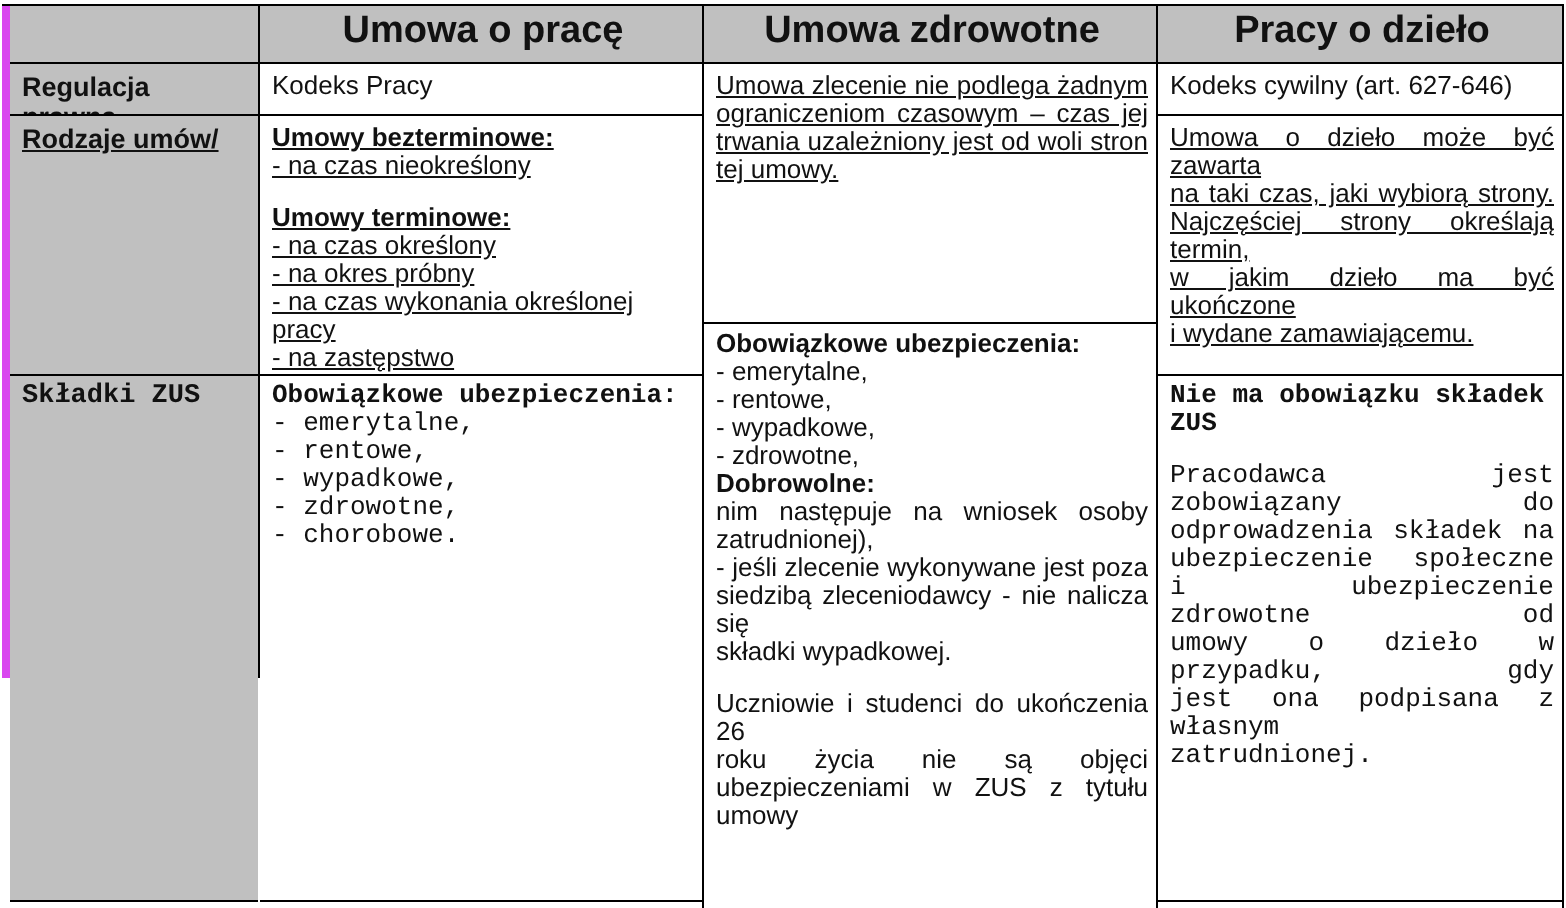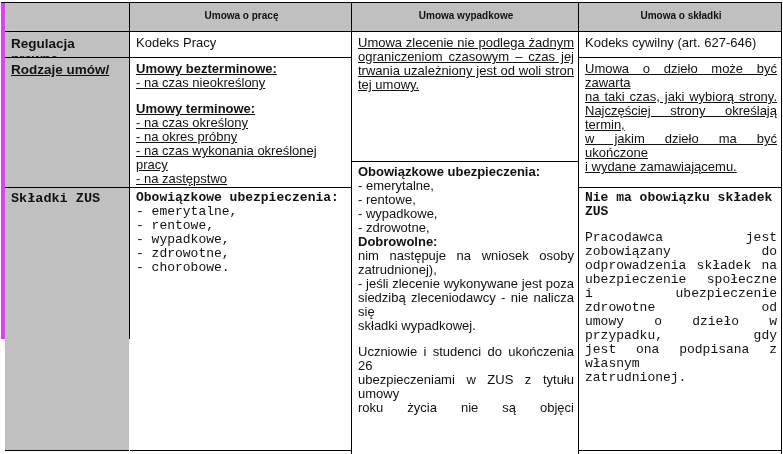--- a/index.html
+++ b/index.html
@@ -12,21 +12,21 @@
   .col2{width:221px;height:448px;}
   .col3{width:228px;min-height:472px;border-left:1px solid #000;border-right:1px solid #000;}
   .col4{width:203px;min-height:472px;border-right:1px solid #000;}
   .c{box-sizing:border-box;border-bottom:1px solid #000;padding:4px 4px 0 6px;overflow:hidden;}
   .hH{height:29px;padding-top:6px;}
   .h1{height:26px;}
   .h2{height:130px;padding-top:4px;text-decoration:underline;}
   .h3{height:263px;padding-top:3px;font-family:Liberation Mono, monospace;}
   .h3x{min-height:270px;border-bottom:none;padding-top:3px;}
   .gray{background:#C0C0C0;}
-  .hdr{background:#C0C0C0;font-weight:bold;text-align:center;font-size:10px;}
+  .hdr{background:#C0C0C0;font-weight:bold;text-align:center;font-size:19px;}
   .lbl{font-weight:bold;font-size:13.5px;line-height:15px;}
   .b{font-weight:bold;}
   .sp{height:12px;}
   .ln{display:block;}
   .j{text-align:justify;text-align-last:justify;}
   .pre{white-space:pre;}
 </style>
 </head>
 <body>
 
@@ -59,49 +59,49 @@
         <div class="ln b">Obowiązkowe ubezpieczenia:</div>
         <div class="ln">- emerytalne,</div>
         <div class="ln">- rentowe,</div>
         <div class="ln">- wypadkowe,</div>
         <div class="ln">- zdrowotne,</div>
         <div class="ln">- chorobowe.</div>
       </div>
     </div>
 
     <div class="col col3">
-      <div class="c hH hdr">Umowa wypadkowe</div>
+      <div class="c hH hdr">Umowa zdrowotne</div>
       <div class="c h2">
         <div class="ln j">Umowa zlecenie nie podlega żadnym</div>
         <div class="ln j">ograniczeniom czasowym – czas jej</div>
         <div class="ln j">trwania uzależniony jest od woli stron</div>
         <div class="ln">tej umowy.</div>
       </div>
       <div class="c h3x">
         <div class="ln b">Obowiązkowe ubezpieczenia:</div>
         <div class="ln">- emerytalne,</div>
         <div class="ln">- rentowe,</div>
         <div class="ln">- wypadkowe,</div>
         <div class="ln">- zdrowotne,</div>
         <div class="ln b">Dobrowolne:</div>
         <div class="ln j">nim następuje na wniosek osoby</div>
         <div class="ln">zatrudnionej),</div>
         <div class="ln j">- jeśli zlecenie wykonywane jest poza</div>
         <div class="ln j">siedzibą zleceniodawcy - nie nalicza się</div>
         <div class="ln">składki wypadkowej.</div>
         <div class="sp"></div>
         <div class="ln j">Uczniowie i studenci do ukończenia 26</div>
+        <div class="ln j">roku życia nie są objęci</div>
         <div class="ln j">ubezpieczeniami w ZUS z tytułu umowy</div>
-        <div class="ln j">roku życia nie są objęci</div>
 
       </div>
     </div>
 
     <div class="col col4">
-      <div class="c hH hdr">Umowa o składki</div>
+      <div class="c hH hdr">Pracy o dzieło</div>
       <div class="c h1">Kodeks cywilny (art. 627-646)</div>
       <div class="c h2">
         <div class="ln j">Umowa o dzieło może być zawarta</div>
         <div class="ln j">na taki czas, jaki wybiorą strony.</div>
         <div class="ln j">Najczęściej strony określają termin,</div>
         <div class="ln j">w jakim dzieło ma być ukończone</div>
         <div class="ln">i wydane zamawiającemu.</div>
       </div>
       <div class="c h3">
         <div class="ln b">Nie ma obowiązku składek ZUS</div>

